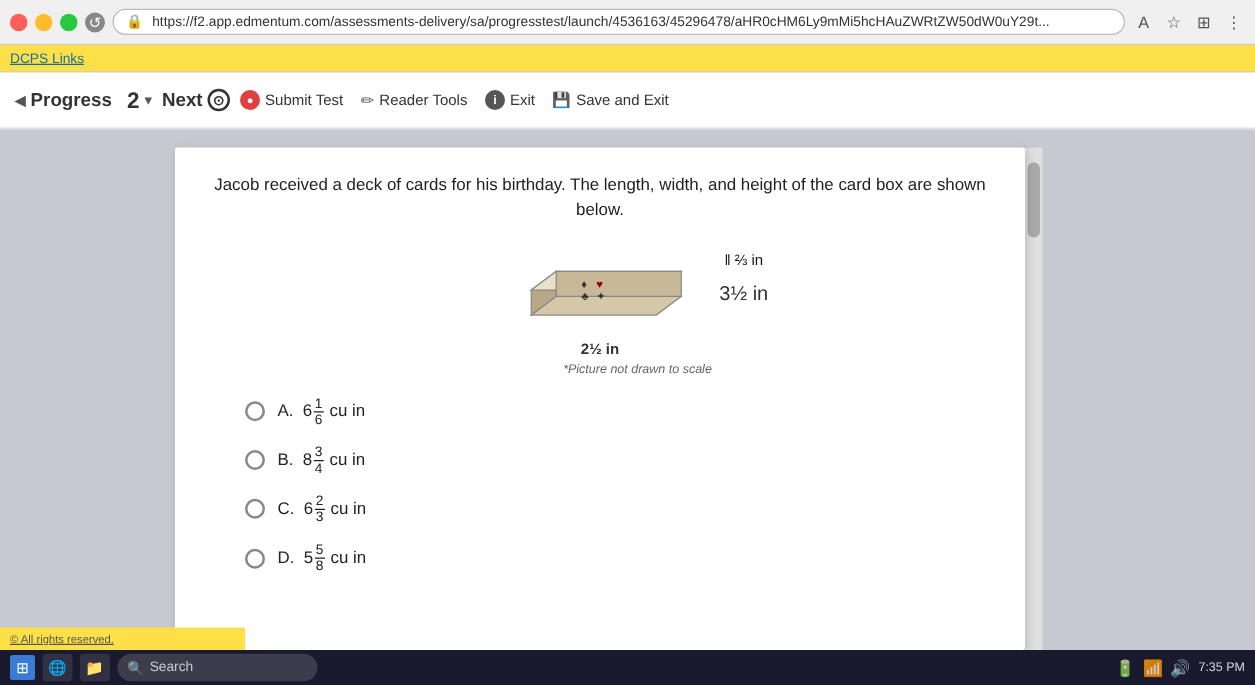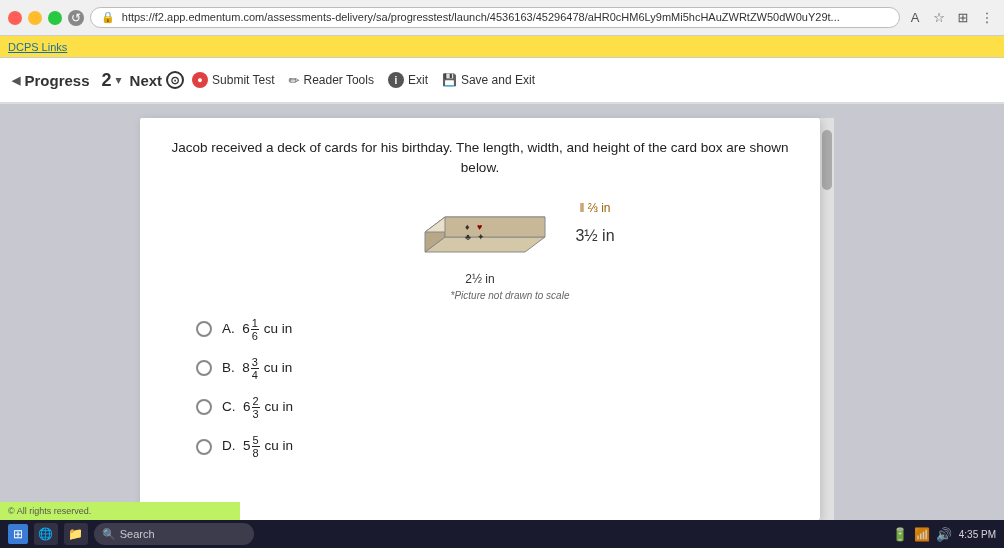--- a/index.html
+++ b/index.html
@@ -303,28 +303,29 @@
       color: rgba(255,255,255,0.8);
       font-size: 10px;
     }
     .taskbar-icon { font-size: 13px; cursor: pointer; }
 
     
     .copyright-bar {
       position: absolute;
       bottom: 28px;
       left: 0;
-      width: 240px;
+      width: 196px;
       height: 18px;
-      background: #bef264;
+      background: #fde047;
       display: flex;
       align-items: center;
       padding: 0 8px;
       font-size: 9px;
       color: #555;
+      text-decoration: underline;
     }
   </style>
 </head>
 <body>
 
 <div class="browser-bar">
   <button class="browser-btn" style="background:#ff5f57"></button>
   <button class="browser-btn" style="background:#ffbd2e"></button>
   <button class="browser-btn" style="background:#28c840"></button>
   <button class="browser-reload">
@@ -395,30 +396,30 @@
 
             <polygon points="40,20 140,20 140,40 40,40" fill="#c8b898" stroke="#888" stroke-width="1"></polygon>
 
             <text x="60" y="33" font-size="9" fill="#333">♦</text>
             <text x="72" y="33" font-size="9" fill="#880000">♥</text>
             <text x="60" y="43" font-size="9" fill="#333">♣</text>
             <text x="72" y="43" font-size="9" fill="#333">✦</text>
           </svg>
         </div>
         <div style="display:flex; flex-direction:column; gap:4px; margin-top:4px;">
-          <div style="font-size:12px; color:#a16207;">
+          <div style="font-size:12px; color:#0f172a;">
             ‖ <span>⅔ in</span>
           </div>
           <div style="font-size:16px; color:#333; margin-top:8px;">
             <span>3½ in</span>
           </div>
         </div>
       </div>
       <div style="margin-left:-60px; margin-top:-10px;">
-        <div style="font-size:12px; color:#333;">
+        <div style="font-size:12px; color:#333;font-weight:bold;">
           <span>2½ in</span>
         </div>
       </div>
       <div class="caption">*Picture not drawn to scale</div>
     </div>
 
 
     <div class="answer-option">
       <div class="radio-circle"></div>
       <span class="option-label">
@@ -478,15 +479,15 @@
     <span style="font-size:12px">📁</span>
   </div>
   <div class="taskbar-search">
     <span style="color:rgba(255,255,255,0.7);font-size:11px">🔍</span>
     <span class="taskbar-search-text">Search</span>
   </div>
   <div class="taskbar-right">
     <span class="taskbar-icon">🔋</span>
     <span class="taskbar-icon">📶</span>
     <span class="taskbar-icon">🔊</span>
-    <span>4:35 PM</span>
+    <span>7:35 PM</span>
   </div>
 </div>
 
 </body></html>

